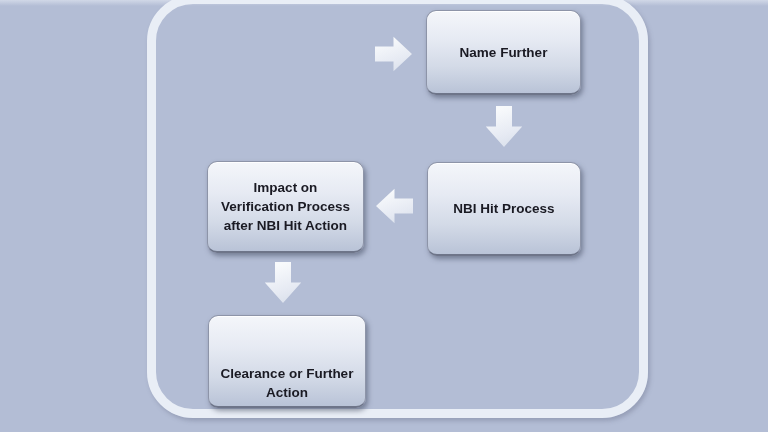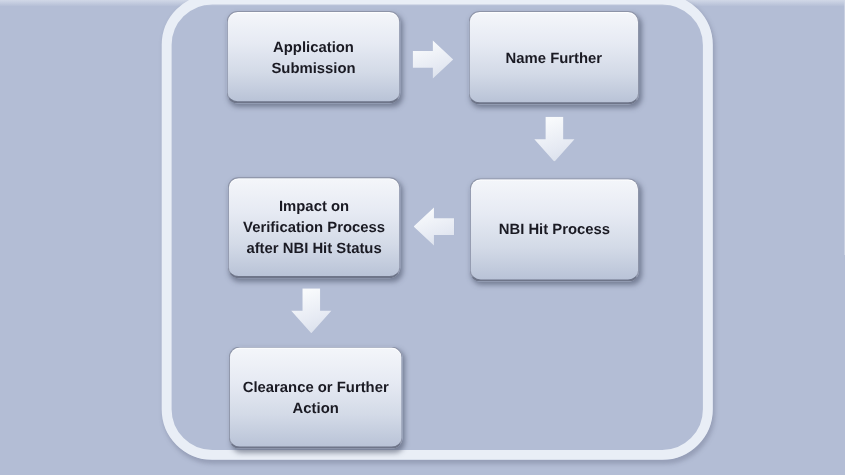--- a/index.html
+++ b/index.html
@@ -53,21 +53,21 @@
     line-height: 19px;
     font-weight: 700;
     color: var(--node-text, #1a1a23);
     text-align: center;
     white-space: pre-line;
   }
   .node-1 { left: 206px; top: 10px;  width: 158px; height: 84px; }
   .node-2 { left: 426px; top: 10px;  width: 155px; height: 85px; }
   .node-3 { left: 427px; top: 162px; width: 154px; height: 94px; }
   .node-4 { left: 207px; top: 161px; width: 157px; height: 92px; }
-  .node-5 { left: 208px; top: 315px; width: 158px; height: 93px; }
+  .node-5 { left: 208px; top: 315px; width: 158px; height: 93px; align-items: flex-end; }
   
   .arrow {
     position: absolute;
     background: linear-gradient(160deg, #f8fafc 15%, #e6eaf3 65%, #d6dde9 100%);
     filter: drop-shadow(2px 2px 2px rgba(70,80,105,0.5));
   }
   .arrow-right {
     left: 375px; top: 36px; width: 37px; height: 36px;
     clip-path: polygon(0% 29%, 50% 29%, 50% 2%, 100% 50%, 50% 98%, 50% 71%, 0% 71%);
   }
@@ -86,43 +86,39 @@
 </style>
 </head>
 <body>
 
 <div class="canvas">
 
   <div class="top-sheen"></div>
 
   <div class="frame"></div>
 
-  <div class="node node-1">
-    <span class="node-label">Application
-Submission</span>
-  </div>
 
   <div class="arrow arrow-right"></div>
 
   <div class="node node-2">
     <span class="node-label">Name Further</span>
   </div>
 
   <div class="arrow arrow-down-1"></div>
 
   <div class="node node-3">
     <span class="node-label">NBI Hit Process</span>
   </div>
 
   <div class="arrow arrow-left"></div>
 
   <div class="node node-4">
     <span class="node-label">Impact on
 Verification Process
-after NBI Hit Status</span>
+after NBI Hit Action</span>
   </div>
 
   <div class="arrow arrow-down-2"></div>
 
   <div class="node node-5">
     <span class="node-label">Clearance or Further
 Action</span>
   </div>
 
 </div>

